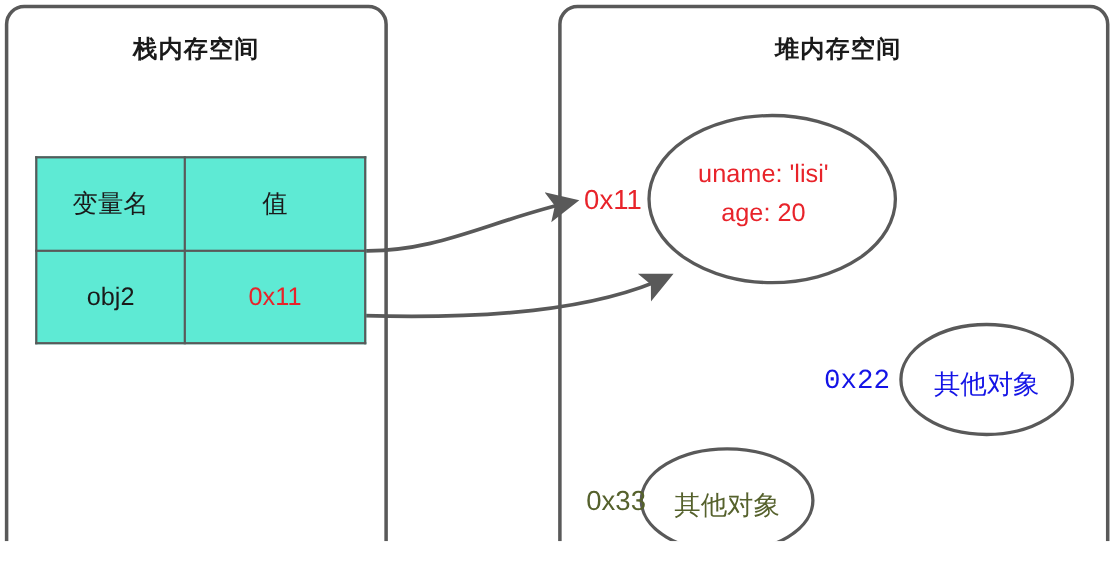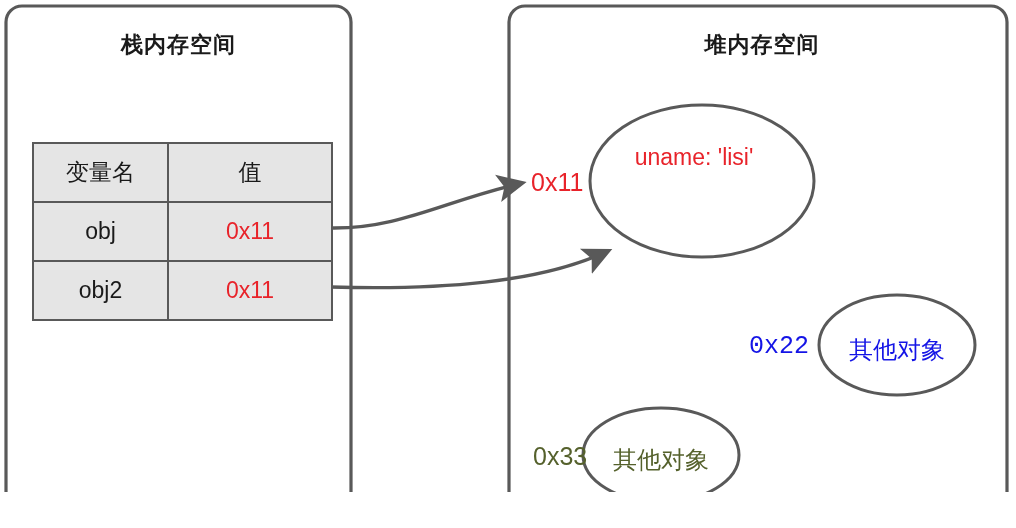--- a/index.html
+++ b/index.html
@@ -34,21 +34,21 @@
   }
   
   #stack-table {
     position: absolute;
     left: 32px;
     top: 142px;
     width: 299px;
     height: 171px;
     border-collapse: collapse;
     table-layout: fixed;
-    background: #e5e5e5;
+    background: #5eead4;
   }
   #stack-table td {
     border: 2px solid #595959;
     text-align: center;
     vertical-align: middle;
     font-size: 23px;
     color: #1a1a1a;
     padding: 0;
     height: 57px;
   }
@@ -120,36 +120,33 @@
     <colgroup>
         <col class="c1">
         <col class="c2">
       </colgroup>
     <tbody>
       <tr>
         <td>变量名</td>
         <td>值</td>
       </tr>
       <tr>
-        <td>obj</td>
-        <td class="val">0x11</td>
-      </tr>
-      <tr>
         <td>obj2</td>
         <td class="val">0x11</td>
       </tr>
     </tbody>
   </table>
 
   <div class="boxtitle" style="left:513px; top:30px; width:498px;">堆内存空间</div>
 
   <div class="addr red" style="left:531px; top:168px;">0x11</div>
 
   <div class="obj-text main" style="left:594px; top:140px; width:200px;">
     <div>uname: 'lisi'</div>
+    <div>age: 20</div>
   </div>
 
   <div class="addr blue" style="left:749px; top:332px;font-family:Liberation Mono, monospace;">0x22</div>
 
   <div class="obj-text other-blue" style="left:817px; top:331px; width:160px;">其他对象</div>
 
   <div class="addr olive" style="left:514px; top:442px;">0x33</div>
 
   <div class="obj-text other-olive" style="left:581px; top:441px; width:160px;">其他对象</div>
 

